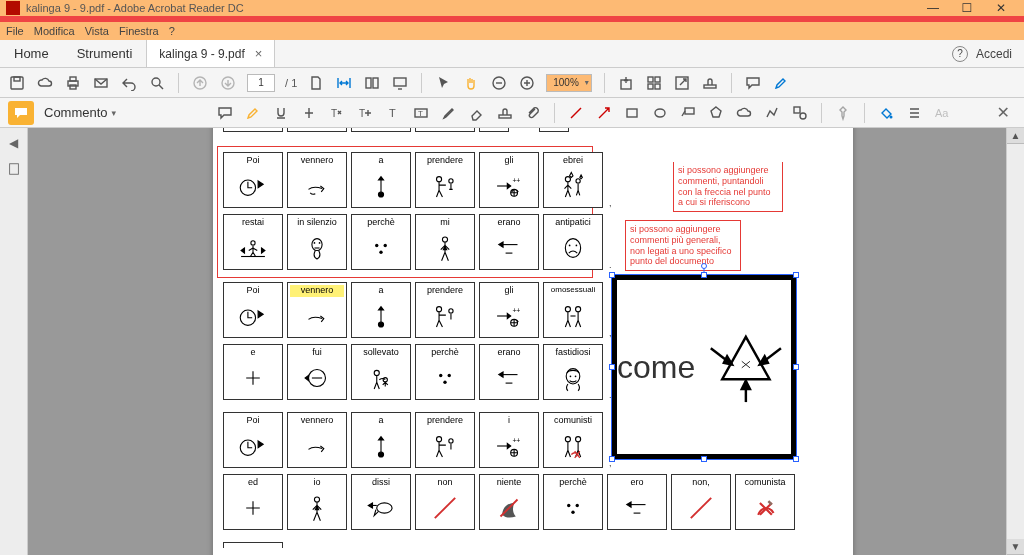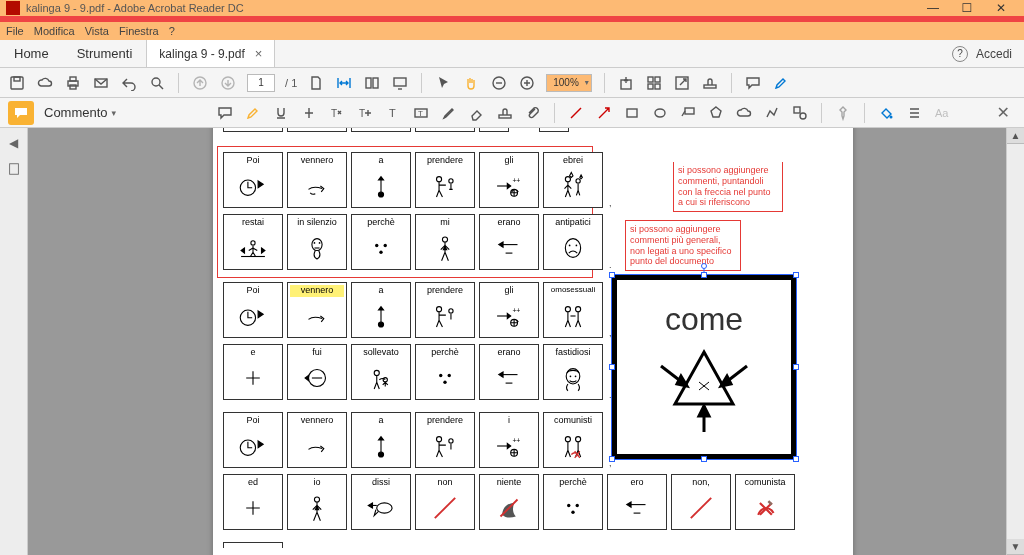--- a/index.html
+++ b/index.html
@@ -65,21 +65,21 @@
   .cell .pic svg { width: 34px; height: 34px; }
   .dot { font-size: 9px; align-self: flex-end; margin-left: 2px; }
   .frame-red { position: absolute; border: 1px solid #e53935; }
   .hl-yellow { background: #fff176; }
 
   
   .cbox { position: absolute; border: 1px solid #e53935; color: #e53935; font-size: 9px; padding: 3px 4px; background: #fff; line-height: 1.2; }
 
   
   .stamp { position: absolute; border: 1px solid #2962ff; }
-  .stamp .inner { border: 5px solid #000; background: #fff; width: 100%; height: 100%; display: flex; flex-direction: column; align-items: center; justify-content: center; gap: 6px; }
+  .stamp .inner { border: 5px solid #000; background: #fff; width: 100%; height: 100%; display: flex; flex-direction: row; align-items: center; justify-content: center; gap: 6px; }
   .stamp .inner .big { font-family: Arial, sans-serif; font-size: 32px; color: #333; }
   .stamp .handle { position: absolute; width: 6px; height: 6px; background: #fff; border: 1px solid #2962ff; }
   .stamp .rot { position: absolute; width: 6px; height: 6px; border: 1px solid #2962ff; border-radius: 50%; background: #fff; left: 50%; top: -12px; transform: translateX(-50%); }
   .stamp .rotline { position: absolute; width: 1px; height: 10px; background: #2962ff; left: 50%; top: -10px; transform: translateX(-50%); }
 
   
   .st { stroke: #000; stroke-width: 1.3; fill: none; }
   .stf { stroke: #000; stroke-width: 1.3; fill: #000; }
   .red-line { stroke: #d32f2f; stroke-width: 2.2; }
 

